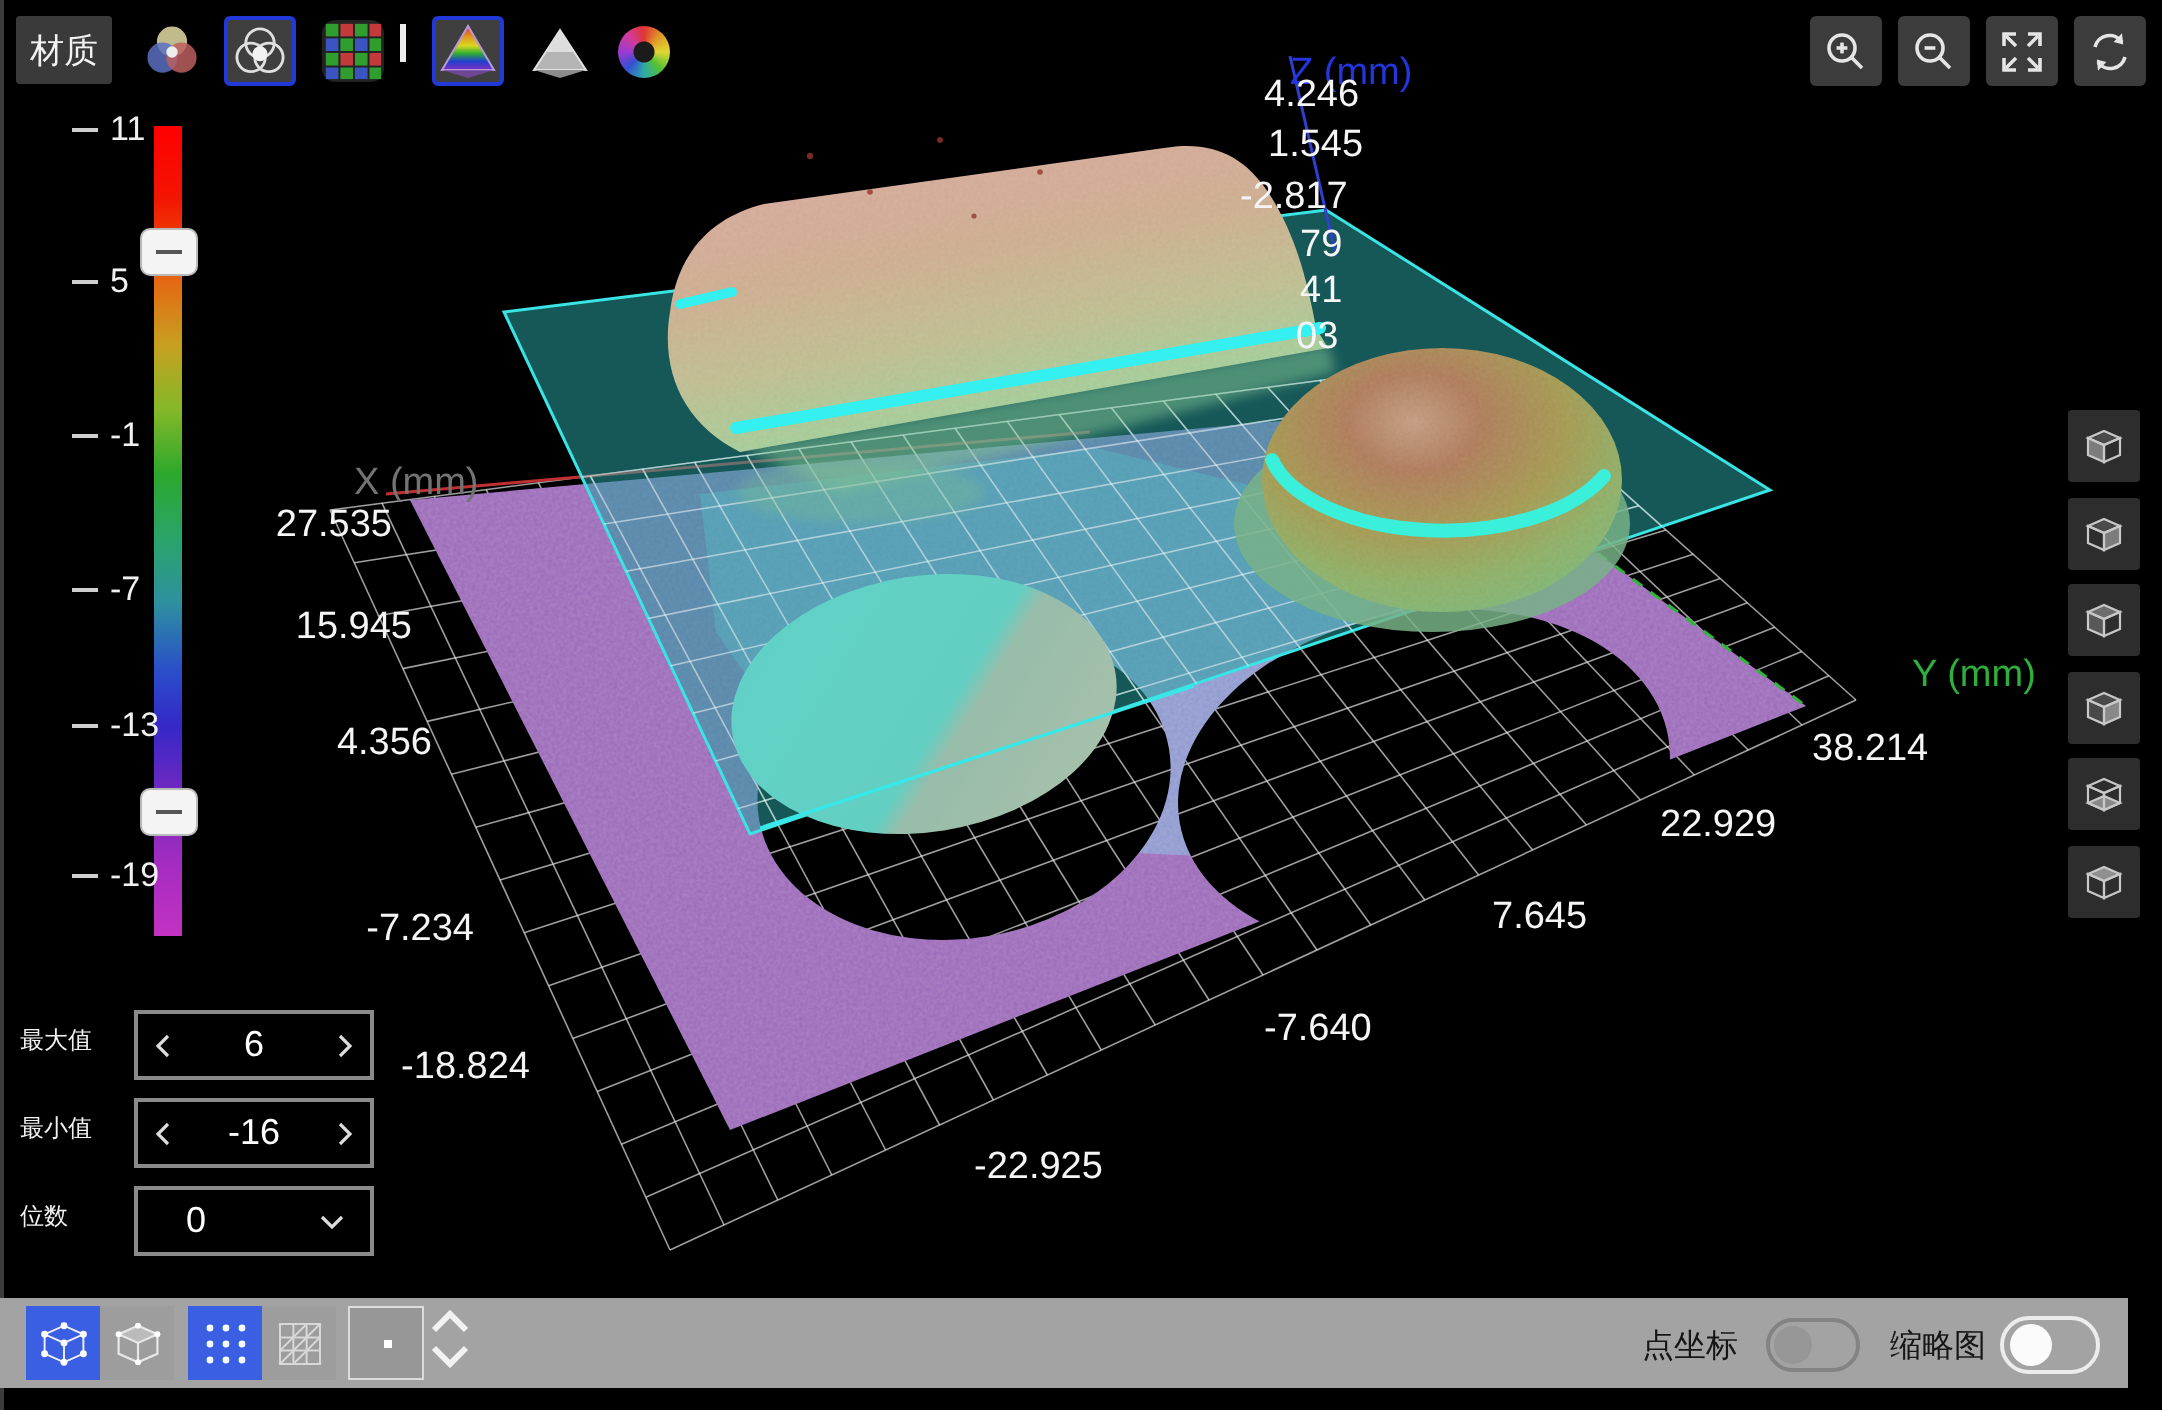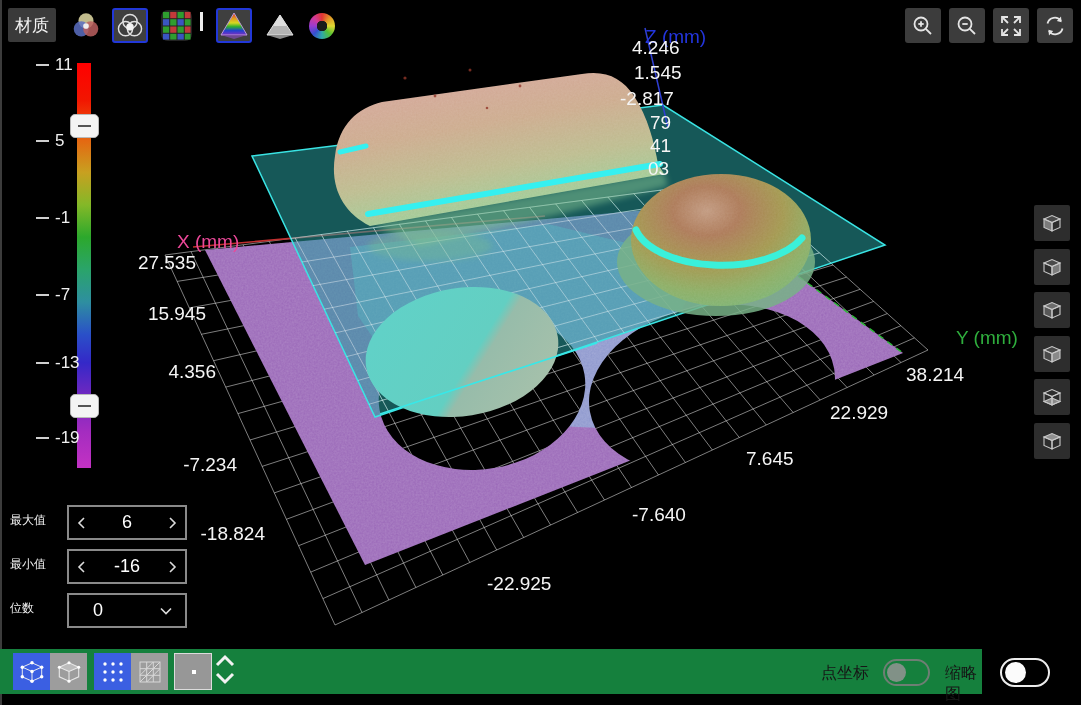--- a/index.html
+++ b/index.html
@@ -5,21 +5,21 @@
   html,body{margin:0;padding:0;background:#000;}
   body{width:1081px;height:705px;position:relative;overflow:hidden;
        font-family:"Liberation Sans",sans-serif;-webkit-font-smoothing:antialiased;}
   
   #scene{position:absolute;left:0;top:0;}
   #grid line{stroke:#e9e9e9;stroke-width:0.8;opacity:0.68;}
   #grid2 line{stroke:#ffffff;stroke-width:0.8;opacity:0.5;}
   
   .lbl{position:absolute;color:#f5f5f5;font-size:19px;line-height:21px;white-space:nowrap;z-index:5;}
   .ra{transform:translateX(-100%);}
-  .axx{color:#ec4899;}
+  .axx{color:#737373;}
   .axy{color:#2fae3d;}
   .axz{color:#2335dd;}
   
   .mat-btn{position:absolute;left:8px;top:8px;width:48px;height:34px;background:#3a3a3a;
            color:#f2f2f2;font-size:17px;border:none;border-radius:2px;z-index:9;}
   .tbtn{position:absolute;top:8px;width:36px;height:35px;background:transparent;border:none;
         border-radius:3px;display:flex;align-items:center;justify-content:center;padding:0;z-index:9;}
   .tbtn.dark{background:#3f3f3f;}
   .tbtn.sel{border:2px solid #2238d8;}
   .tdivider{position:absolute;left:200px;top:12px;width:3px;height:19px;background:#ededed;z-index:9;}
@@ -42,21 +42,21 @@
   .rlabel{position:absolute;left:10px;color:#f2f2f2;font-size:12px;z-index:9;}
   .rbox{position:absolute;left:67px;width:120px;height:35px;border:2px solid #8a8a8a;background:#000;
         box-sizing:border-box;display:flex;align-items:center;z-index:9;}
   .rval{flex:1;text-align:center;color:#fff;font-size:18px;}
   .rarrow{width:26px;height:100%;background:none;border:none;display:flex;align-items:center;justify-content:center;padding:0;}
   .dval{color:#fff;font-size:18px;margin-left:24px;flex:1;}
   
   .cubebtn{position:absolute;left:1034px;width:36px;height:36px;background:#2d2d2d;border:none;
            border-radius:2px;display:flex;align-items:center;justify-content:center;padding:0;z-index:9;}
   
-  .statusbar{position:absolute;left:0;top:649px;width:982px;height:45px;background:#15803d;z-index:9;}
+  .statusbar{position:absolute;left:0;top:649px;width:1064px;height:45px;background:#a3a3a3;z-index:9;}
   .sbtn{position:absolute;top:4px;width:37px;height:37px;border:none;display:flex;align-items:center;
         justify-content:center;padding:0;}
   .sbtn.blue{background:#3b5fe2;}
   .sbtn.gray{background:#9d9d9d;}
   .sizebox{position:absolute;left:174px;top:4px;width:38px;height:37px;background:#979797;
            border:1px solid #dcdcdc;box-sizing:border-box;}
   .sizebox::after{content:"";position:absolute;left:17px;top:16px;width:4px;height:4px;background:#fff;}
   .spinner{position:absolute;left:214px;top:4px;width:22px;height:37px;background:none;border:none;padding:0;}
   .slabel{position:absolute;top:14px;color:#161616;font-size:16px;}
   .toggle{position:absolute;border-radius:15px;box-sizing:border-box;}

